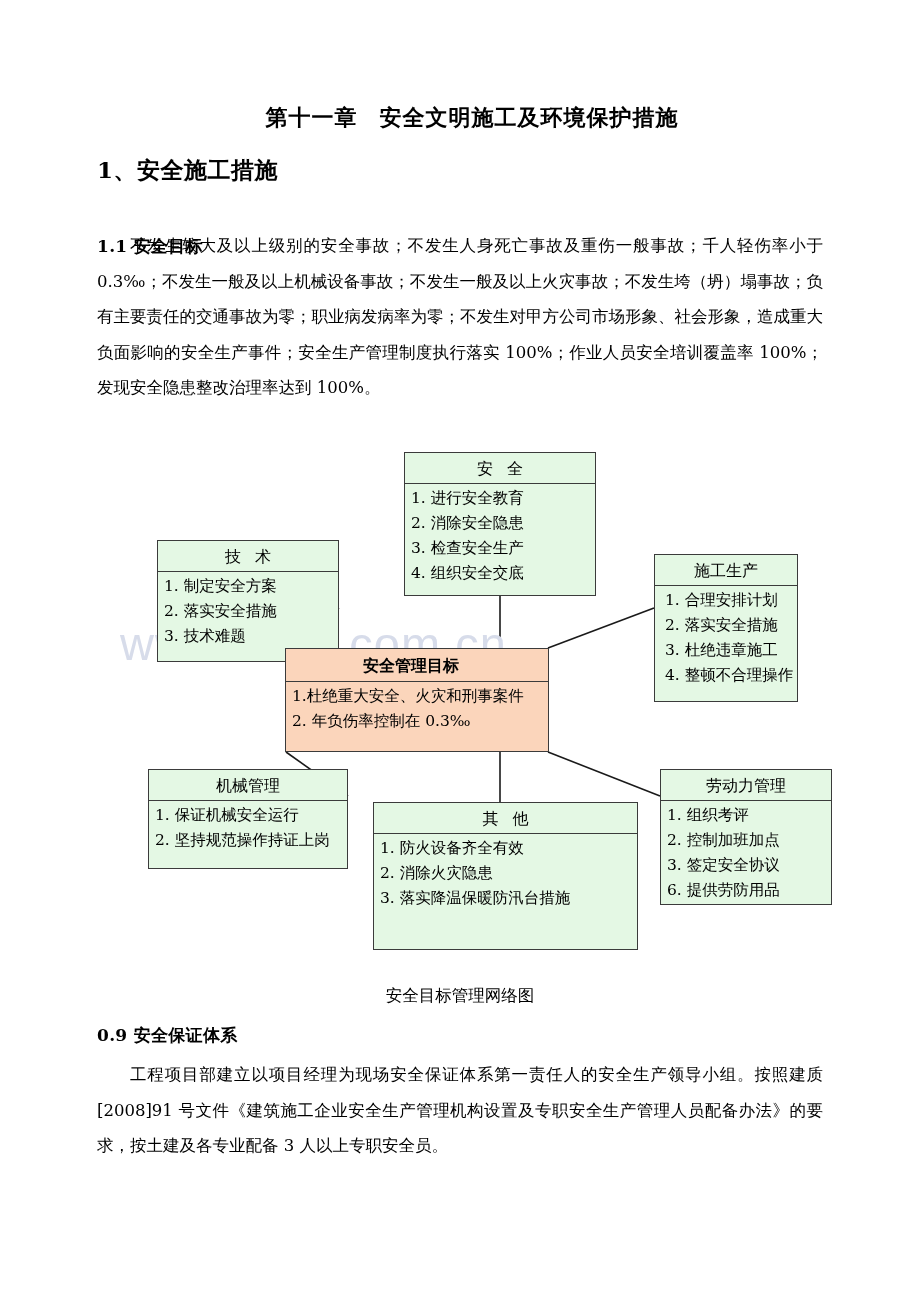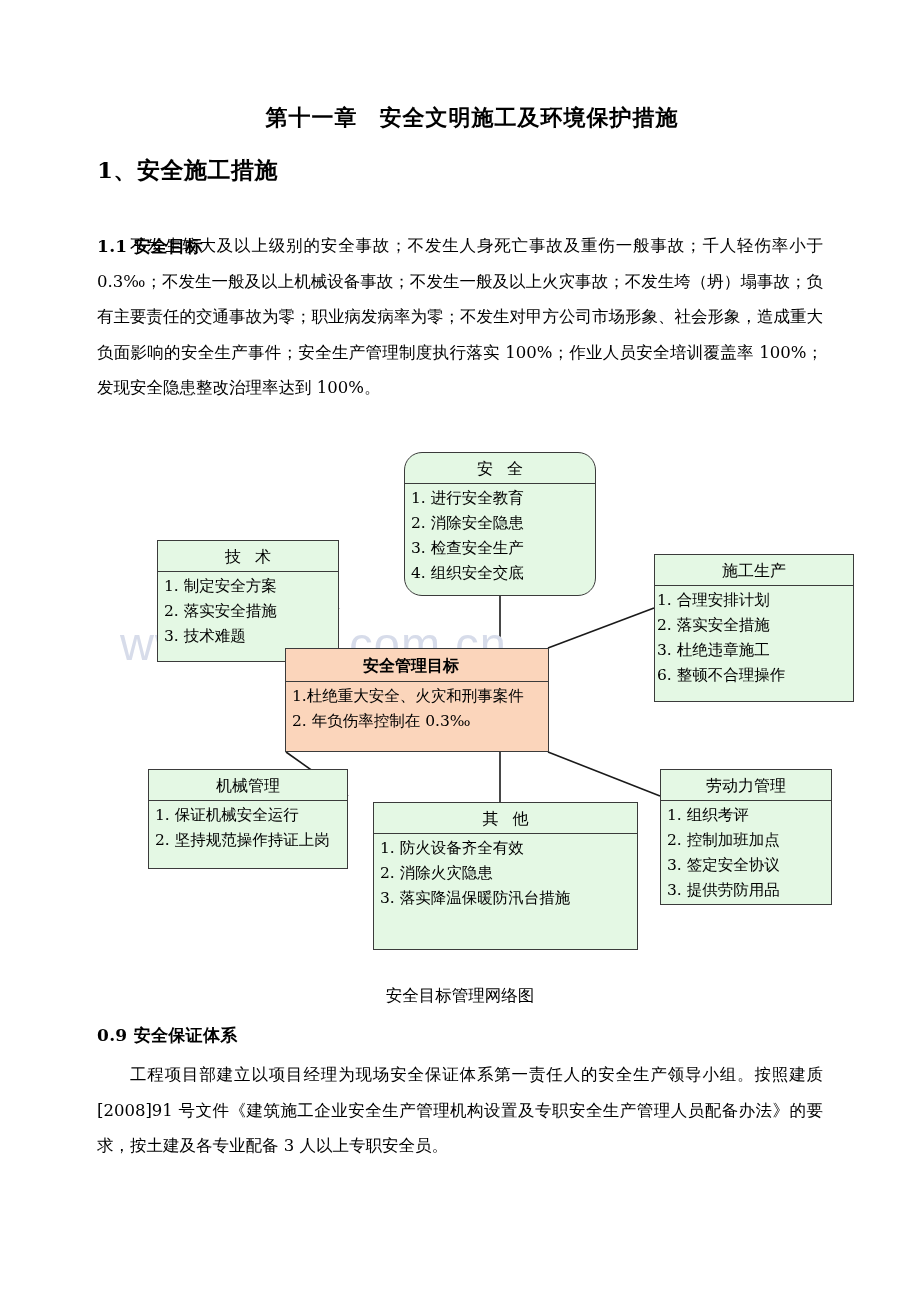--- a/index.html
+++ b/index.html
@@ -126,26 +126,26 @@
     font-weight: bold;
     padding: 4px 16px 3px 4px;
   }
   .node .node-title .sp { display: inline-block; width: 14px; }
   .node .node-body {
     padding: 2px 3px 3px 6px;
   }
   .node .node-body .li {
     white-space: normal;
   }
-  .node.tight .node-body { padding-left: 2px; }
+  .node.tight .node-body { padding-left: 10px; }
 
   
-  #node-safety       { left: 404px; top: 12px;  width: 192px; height: 144px; border-radius: 18px; }
+  #node-safety       { left: 404px; top: 12px;  width: 192px; height: 144px; }
   #node-technology   { left: 157px; top: 100px; width: 182px; height: 122px; }
-  #node-production   { left: 654px; top: 114px; width: 200px; height: 148px; }
+  #node-production   { left: 654px; top: 114px; width: 144px; height: 148px; }
   #node-center       { left: 285px; top: 208px; width: 264px; height: 104px; }
   #node-machinery    { left: 148px; top: 329px; width: 200px; height: 100px; }
   #node-other        { left: 373px; top: 362px; width: 265px; height: 148px; }
   #node-labor        { left: 660px; top: 329px; width: 172px; height: 136px; }
 </style>
 </head>
 <body>
 
 <div id="page">
 
@@ -200,21 +200,21 @@
         <div class="li">3. 技术难题</div>
       </div>
     </div>
 
     <div class="node tight" id="node-production">
       <div class="node-title">施工生产</div>
       <div class="node-body">
         <div class="li">1. 合理安排计划</div>
         <div class="li">2. 落实安全措施</div>
         <div class="li">3. 杜绝违章施工</div>
-        <div class="li">6. 整顿不合理操作</div>
+        <div class="li">4. 整顿不合理操作</div>
       </div>
     </div>
 
     <div class="node center" id="node-center">
       <div class="node-title">安全管理目标</div>
       <div class="node-body">
         <div class="li">1.杜绝重大安全、火灾和刑事案件</div>
         <div class="li">2. 年负伤率控制在 0.3‰</div>
       </div>
     </div>
@@ -237,21 +237,21 @@
         <div class="li">3. 落实降温保暖防汛台措施</div>
       </div>
     </div>
 
     <div class="node" id="node-labor">
       <div class="node-title">劳动力管理</div>
       <div class="node-body">
         <div class="li">1. 组织考评</div>
         <div class="li">2. 控制加班加点</div>
         <div class="li">3. 签定安全协议</div>
-        <div class="li">3. 提供劳防用品</div>
+        <div class="li">6. 提供劳防用品</div>
       </div>
     </div>
   </div>
 
   <div class="figure-caption">安全目标管理网络图</div>
 
   <div class="h3 second">0.9 安全保证体系</div>
 
   <div class="para p2">工程项目部建立以项目经理为现场安全保证体系第一责任人的安全生产领导小组。按照建质[2008]91 号文件《建筑施工企业安全生产管理机构设置及专职安全生产管理人员配备办法》的要求，按土建及各专业配备 3 人以上专职安全员。</div>
 

